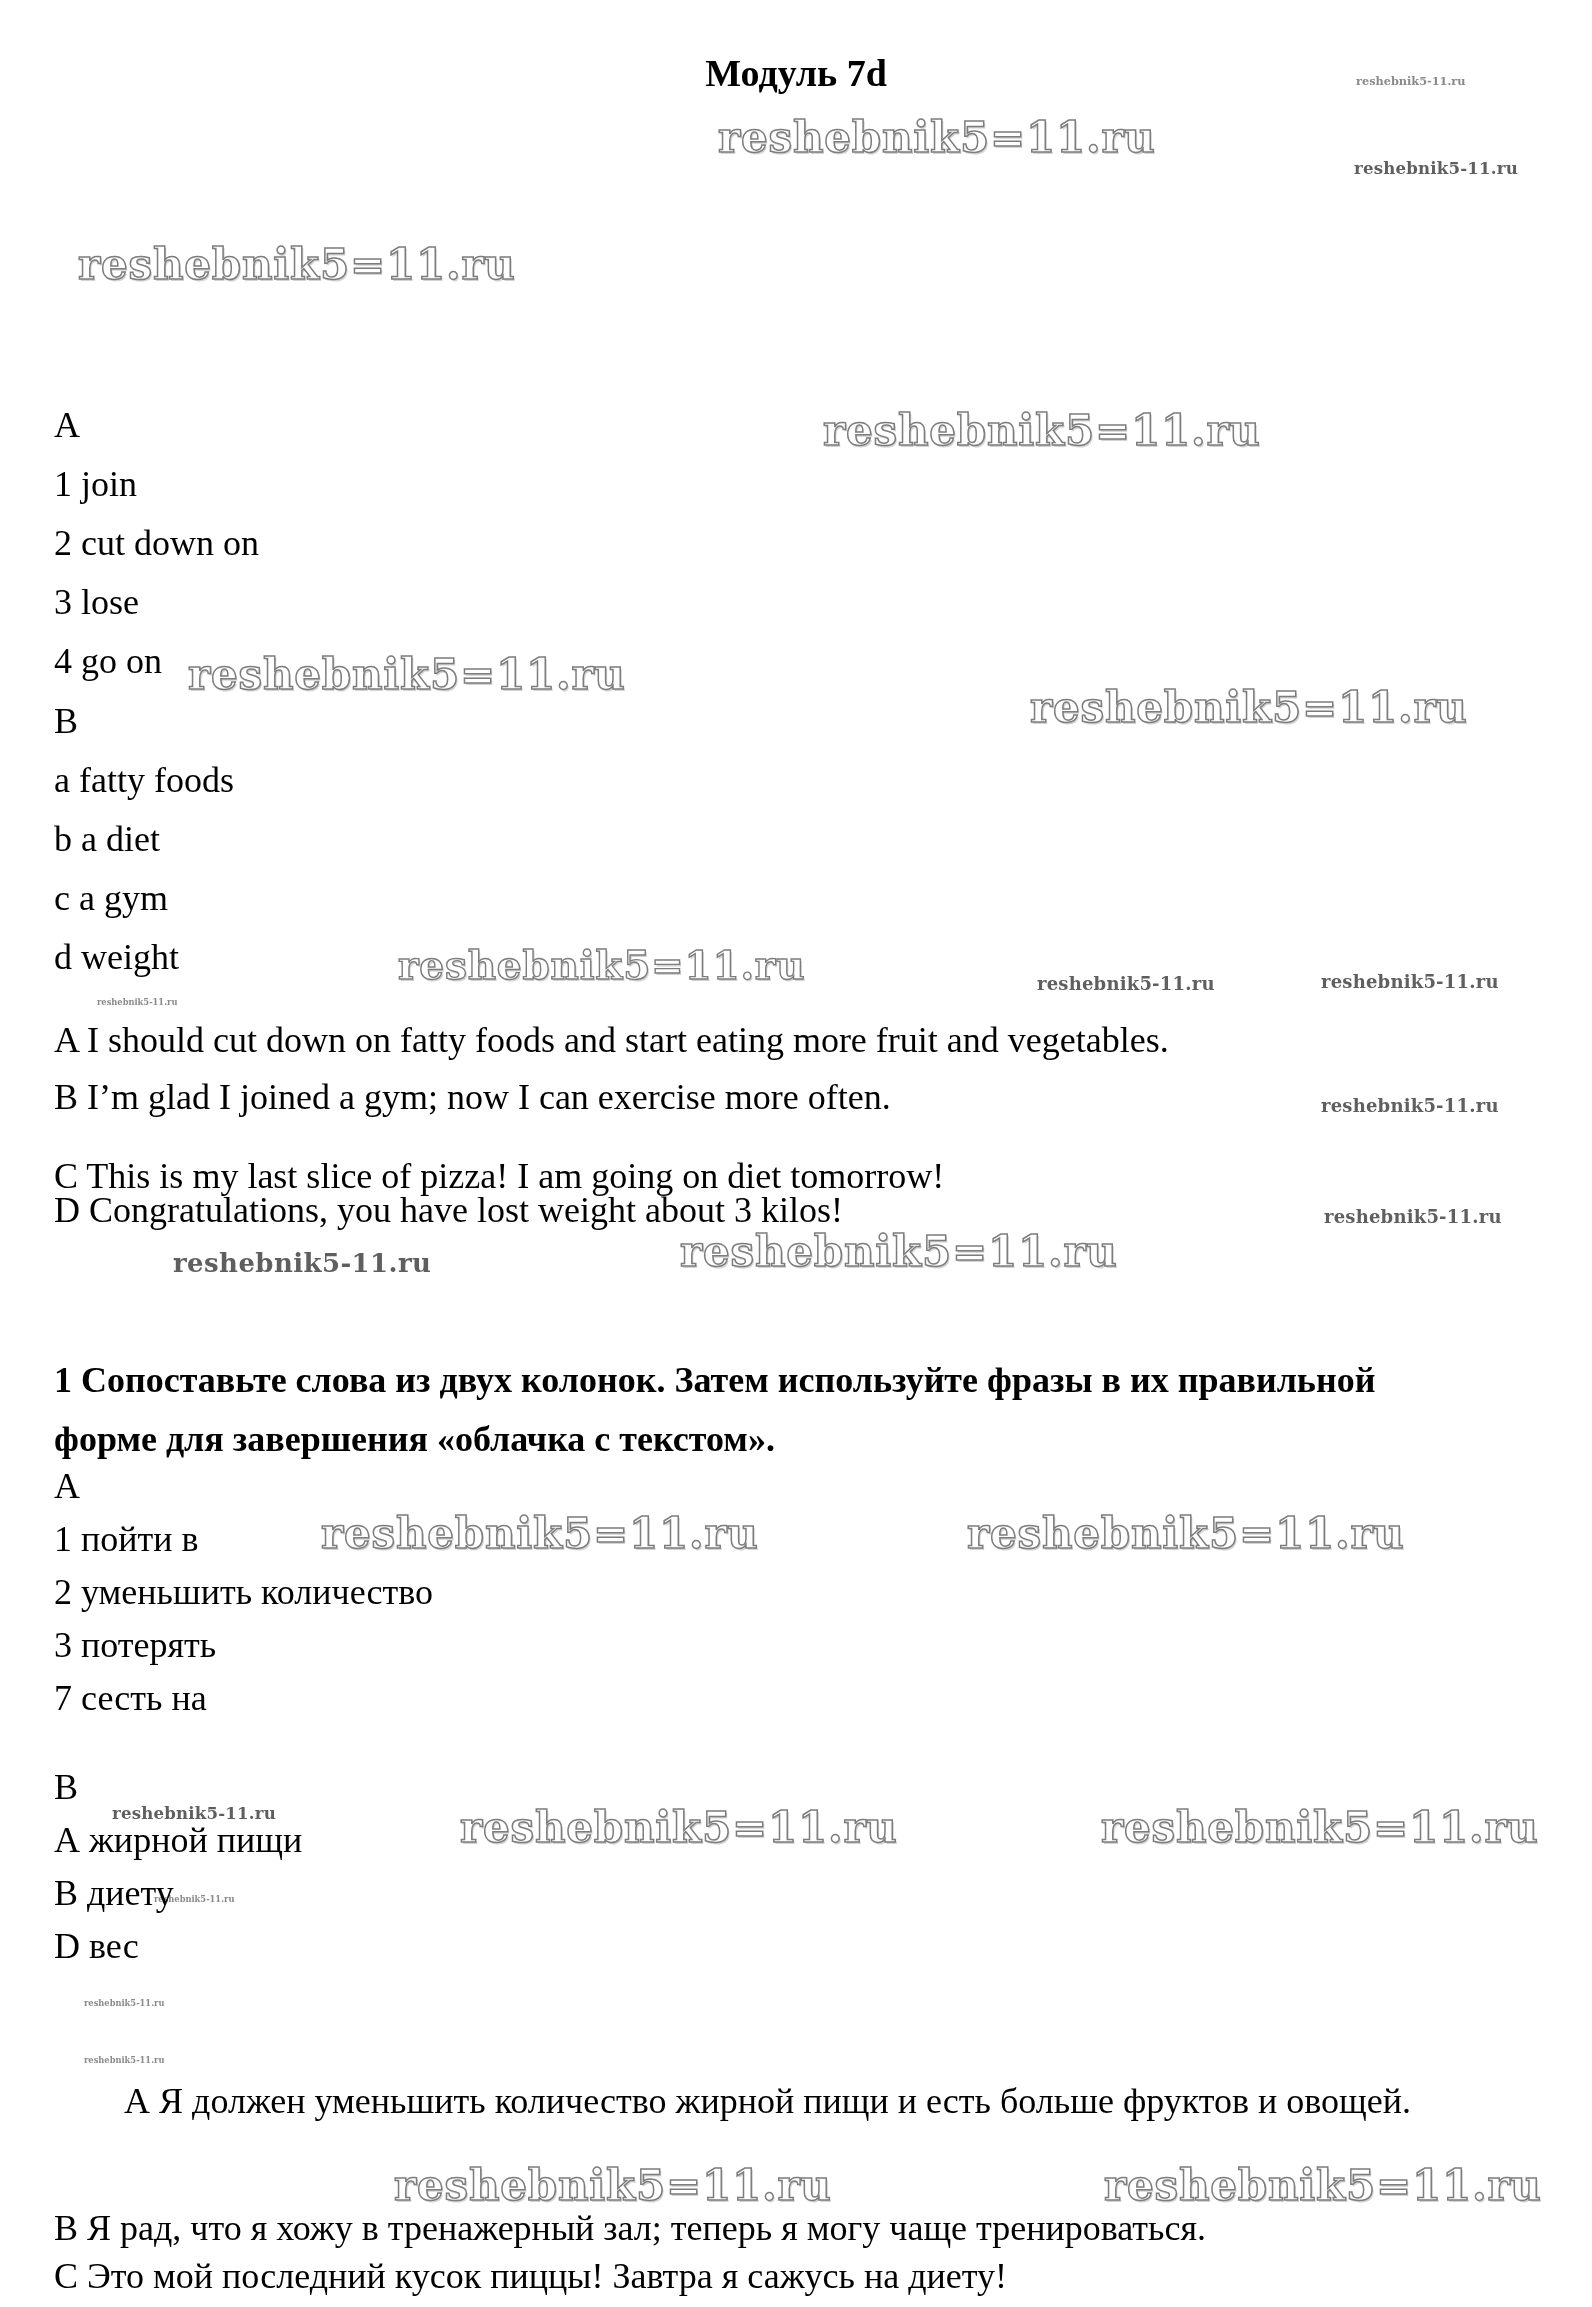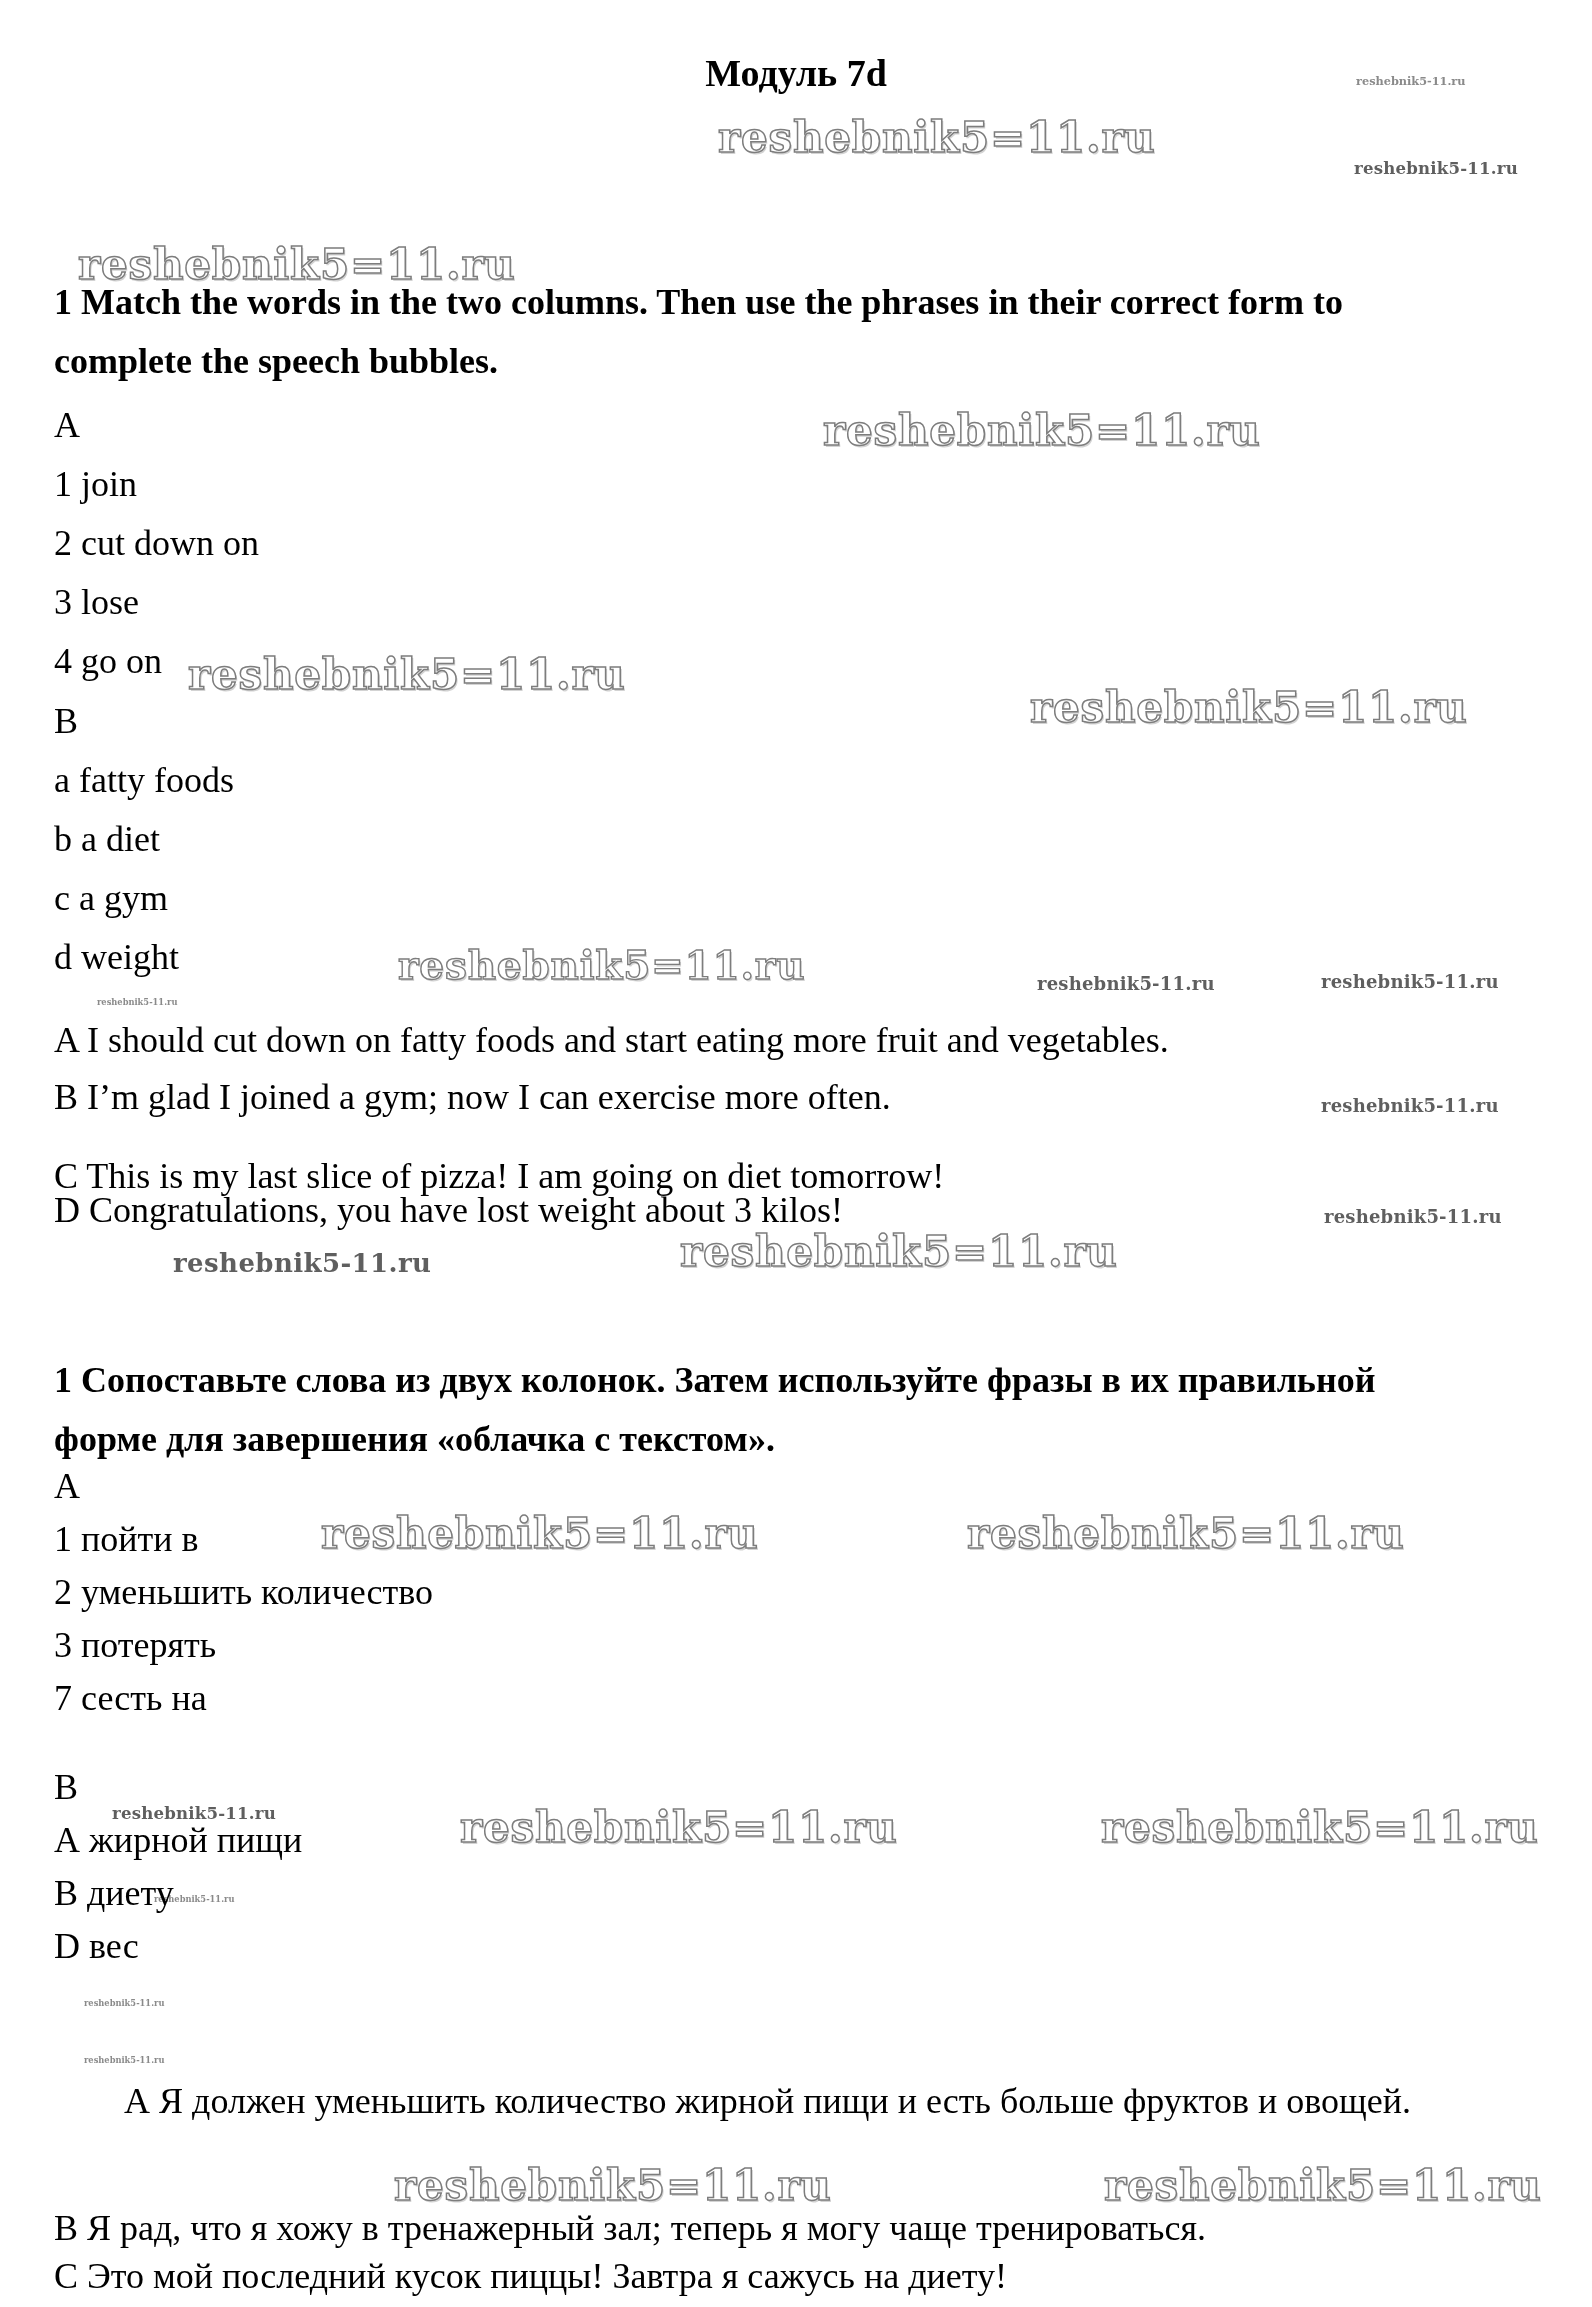--- a/index.html
+++ b/index.html
@@ -87,21 +87,20 @@
   <span class="wm wm-fill sz24" style="left:1037px;top:973px">reshebnik5-11.ru</span>
   <span class="wm wm-fill sz24" style="left:1321px;top:971px">reshebnik5-11.ru</span>
   <span class="wm wm-fill sz24" style="left:1321px;top:1095px">reshebnik5-11.ru</span>
   <span class="wm wm-fill sz24" style="left:1324px;top:1206px">reshebnik5-11.ru</span>
   <span class="wm wm-fill sz22" style="left:112px;top:1803px">reshebnik5-11.ru</span>
   <span class="wm wm-fill-light sz12" style="left:97px;top:997px">reshebnik5-11.ru</span>
   <span class="wm wm-fill-light sz12" style="left:154px;top:1894px">reshebnik5-11.ru</span>
   <span class="wm wm-fill-light sz12" style="left:84px;top:1998px">reshebnik5-11.ru</span>
   <span class="wm wm-fill-light sz12" style="left:84px;top:2055px">reshebnik5-11.ru</span>
 
-  <p class="txt bold lh78 w1900" style="top:273px">1 Match the words in the two columns. Then use the phrases in their correct form to complete the speech bubbles.</p>
 
   <div class="txt lh78" style="top:396px">
     <span class="line">A</span>
     <span class="line">1 join</span>
     <span class="line">2 cut down on</span>
     <span class="line">3 lose</span>
     <span class="line">4 go on</span>
   </div>
 
   <div class="txt lh78" style="top:692px">

